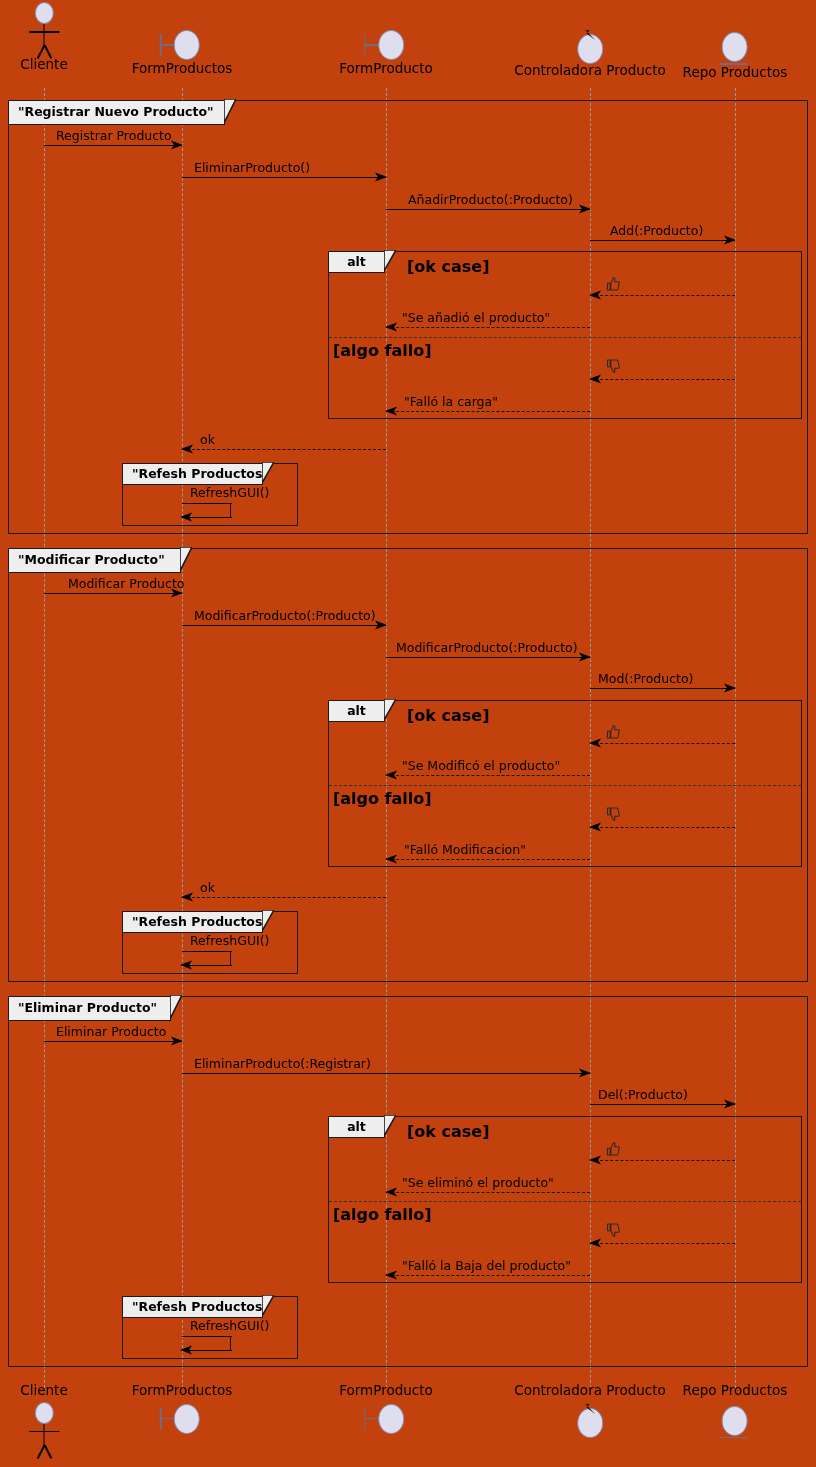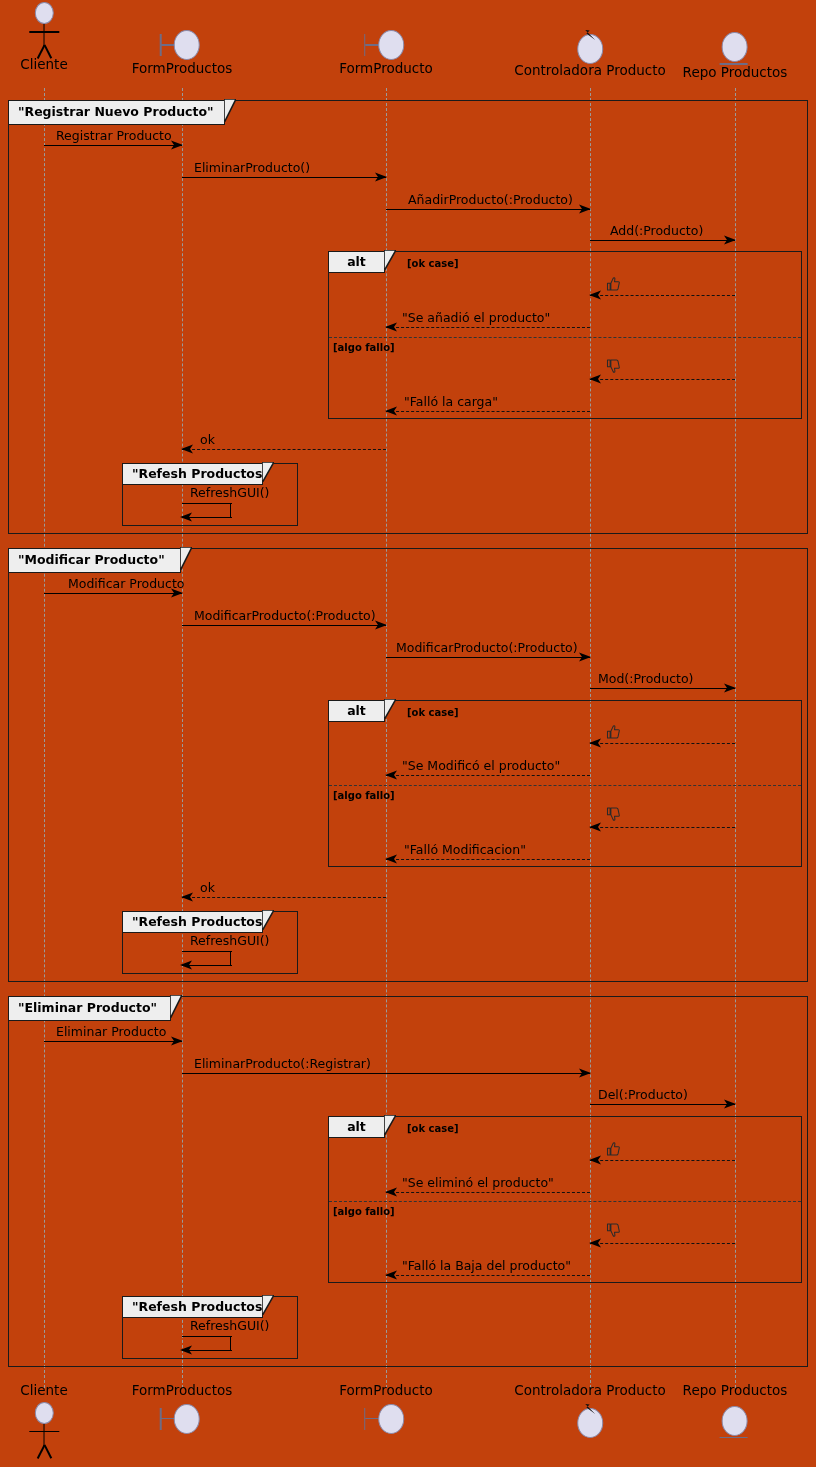--- a/index.html
+++ b/index.html
@@ -65,21 +65,21 @@
     display:flex;align-items:center;
     padding:0 9px;white-space:nowrap;
     line-height:1;
   }
   .frag-head .fold{
     position:absolute;right:-12px;top:-1.6px;width:12px;height:100%;
     overflow:hidden;
   }
   .frag-head .fold svg{display:block;}
   .frag-guard{
-    position:absolute;font-weight:bold;font-size:10px;color:#000;white-space:nowrap;line-height:1;
+    position:absolute;font-weight:bold;font-size:16px;color:#000;white-space:nowrap;line-height:1;
   }
   .frag-sep{position:absolute;height:0;border-top:1.3px dashed #333;}
   
   .msg{position:absolute;height:0;}
   .msg .line{position:absolute;left:0;top:0;width:100%;height:0;border-top:1.6px solid #000;}
   .msg.dashed .line{border-top:1.4px dashed #111;}
   .msg .lbl{
     position:absolute;bottom:3px;font-size:12.5px;color:#000;white-space:nowrap;line-height:1;
     font-family:"DejaVu Sans","Liberation Sans",sans-serif;
   }

